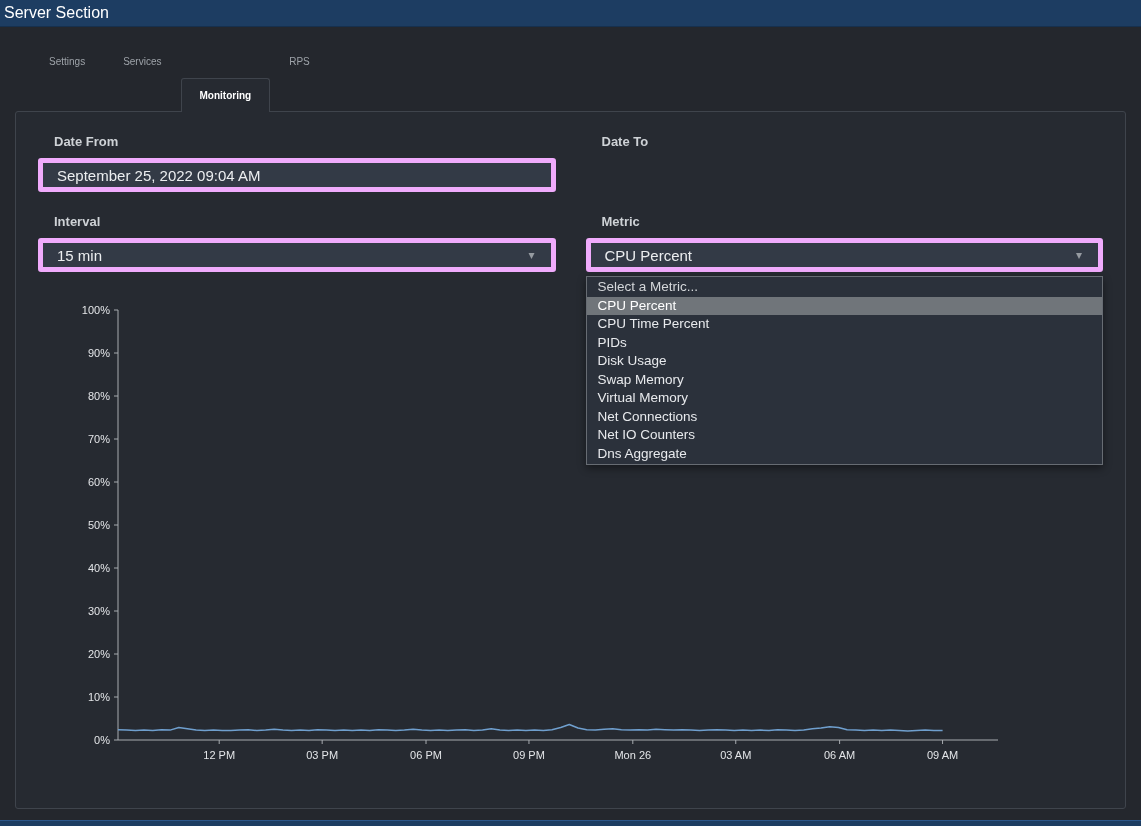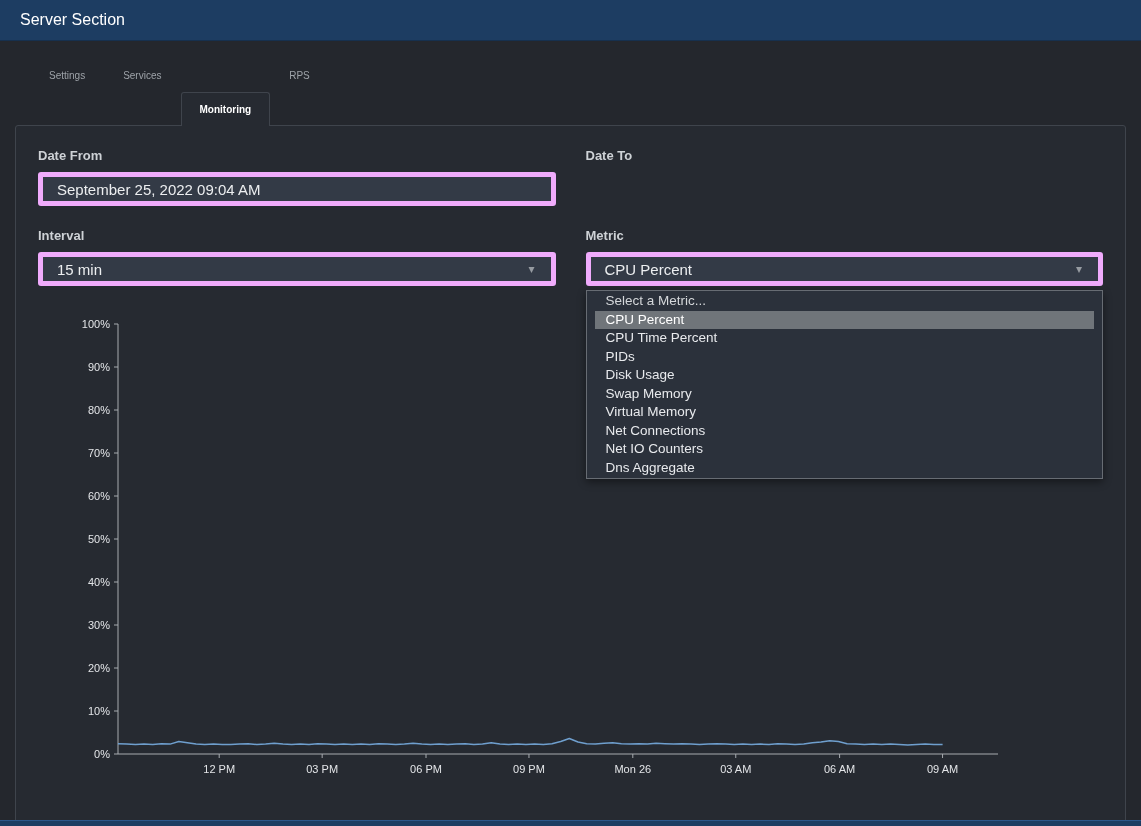--- a/index.html
+++ b/index.html
@@ -6,26 +6,26 @@
   html,body { width: 1141px; height: 826px; }
   body {
     position: relative;
     overflow: hidden;
     background: #24272d;
     font-family: "Liberation Sans", sans-serif;
     color: #e8eaec;
   }
   
   .app-header {
-    height: 41px;
+    height: 27px;
     background: #1d3d62;
     border-bottom: 1px solid #16304e;
     display: flex;
     align-items: center;
-    padding: 0 20px;
+    padding: 0 4px;
   }
   .app-header .title {
     font-size: 16px;
     color: #ffffff;
     font-weight: 400;
   }
   
   .content-wrap { padding: 0 15px; }
   .tab-bar {
     display: flex;
@@ -66,20 +66,21 @@
     column-gap: 30px;
     row-gap: 22px;
   }
   .field { position: relative; }
   .field label {
     display: block;
     font-size: 13px;
     font-weight: bold;
     color: #ced2d6;
     margin-bottom: 9px;
+    margin-left: 16px;
   }
   .text-input, .select-box {
     width: 100%;
     height: 34px;
     background: #333a46;
     border: 5px solid #f0abfc;
     border-radius: 3px;
     color: #eceef0;
     font-size: 15px;
     font-family: "Liberation Sans", sans-serif;
@@ -101,21 +102,21 @@
   
   .dropdown {
     position: absolute;
     top: calc(100% + 4px);
     left: 0;
     right: 0;
     background: #2b313b;
     border: 1px solid #676c73;
     box-shadow: 0 3px 8px rgba(0,0,0,0.45);
     z-index: 20;
-    padding: 1px 8px;
+    padding: 1px 0;
   }
   .dropdown .option {
     font-size: 13.5px;
     color: #e8eaed;
     padding: 1px 11px;
     line-height: 16.5px;
     cursor: pointer;
     white-space: nowrap;
   }
   .dropdown .option.placeholder { color: #d4d7da; }

